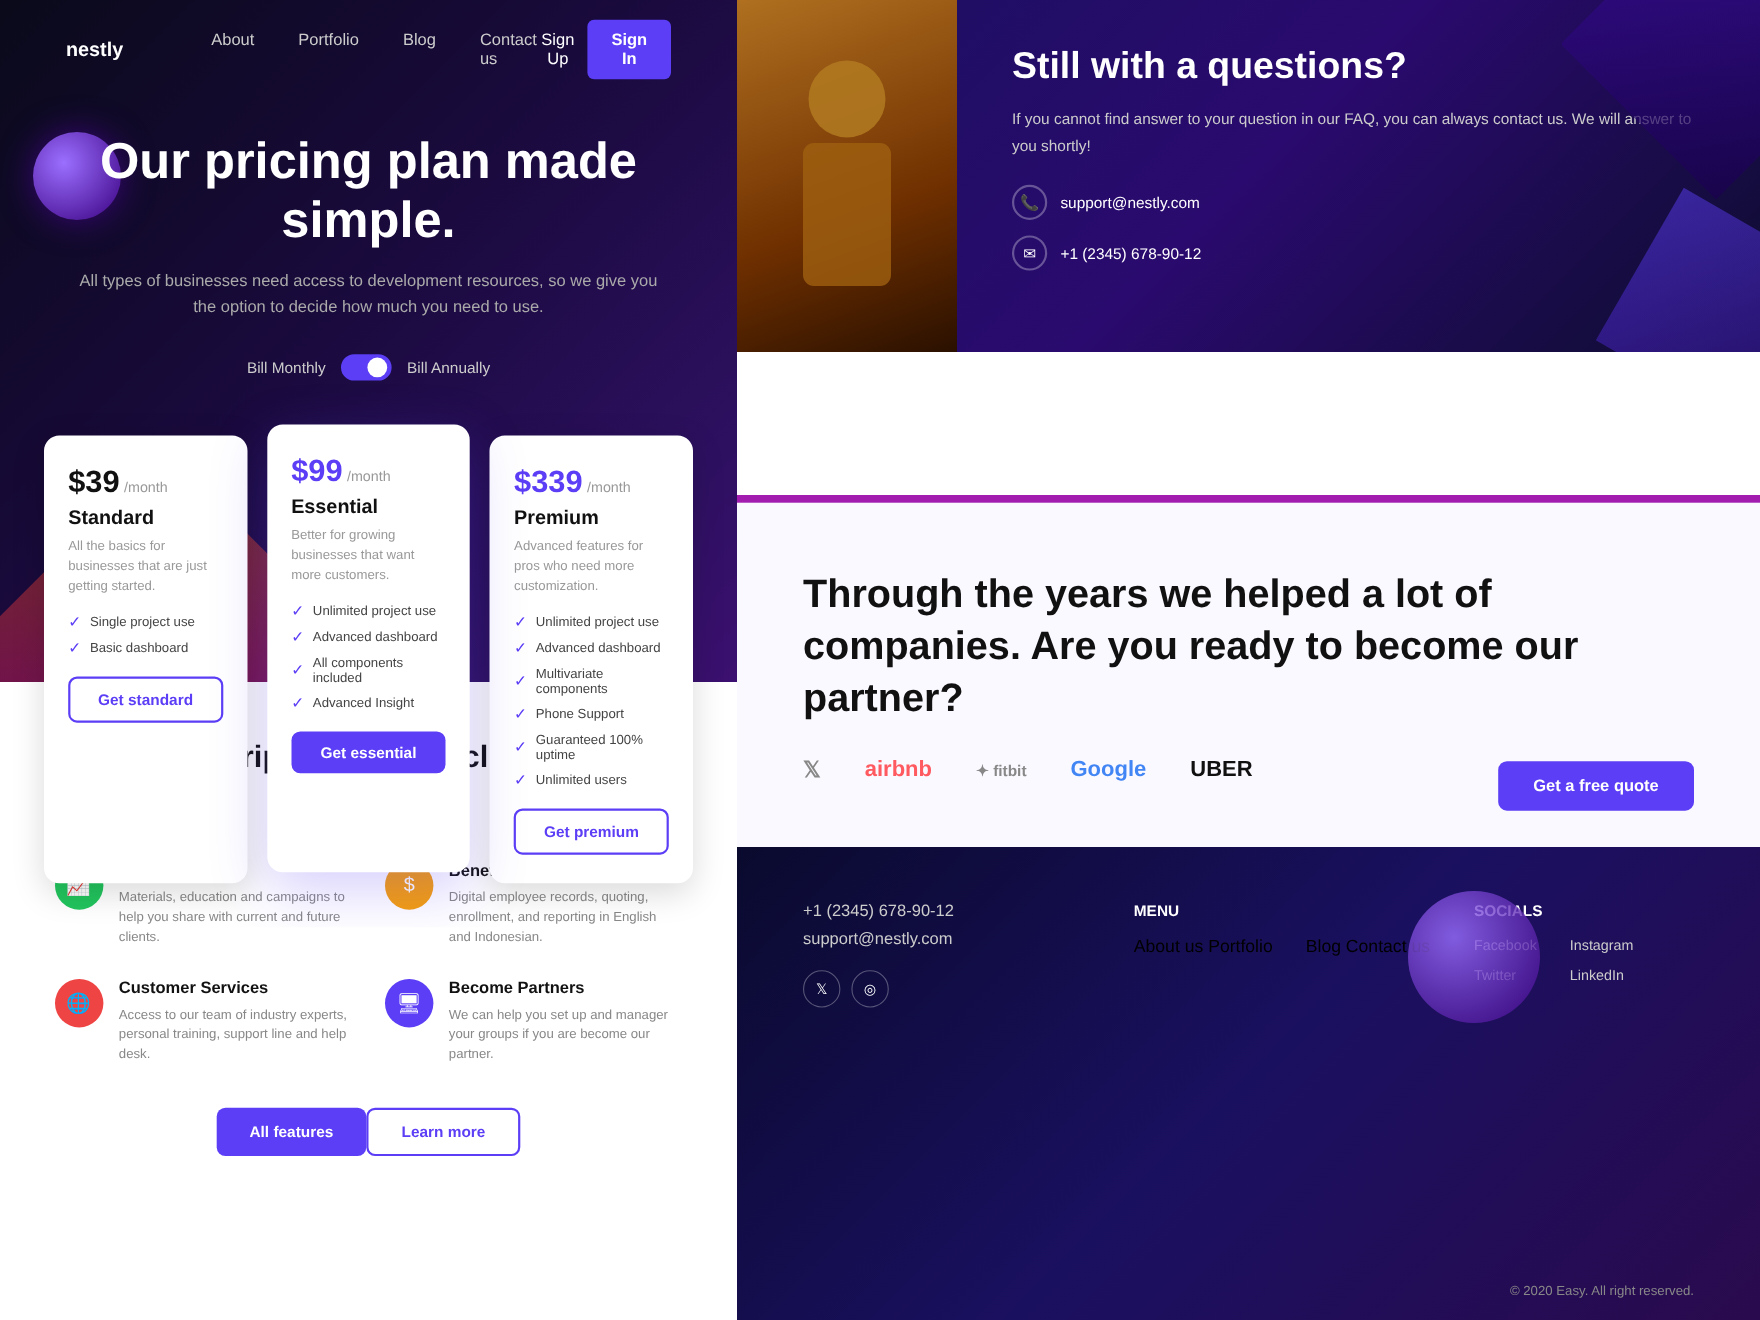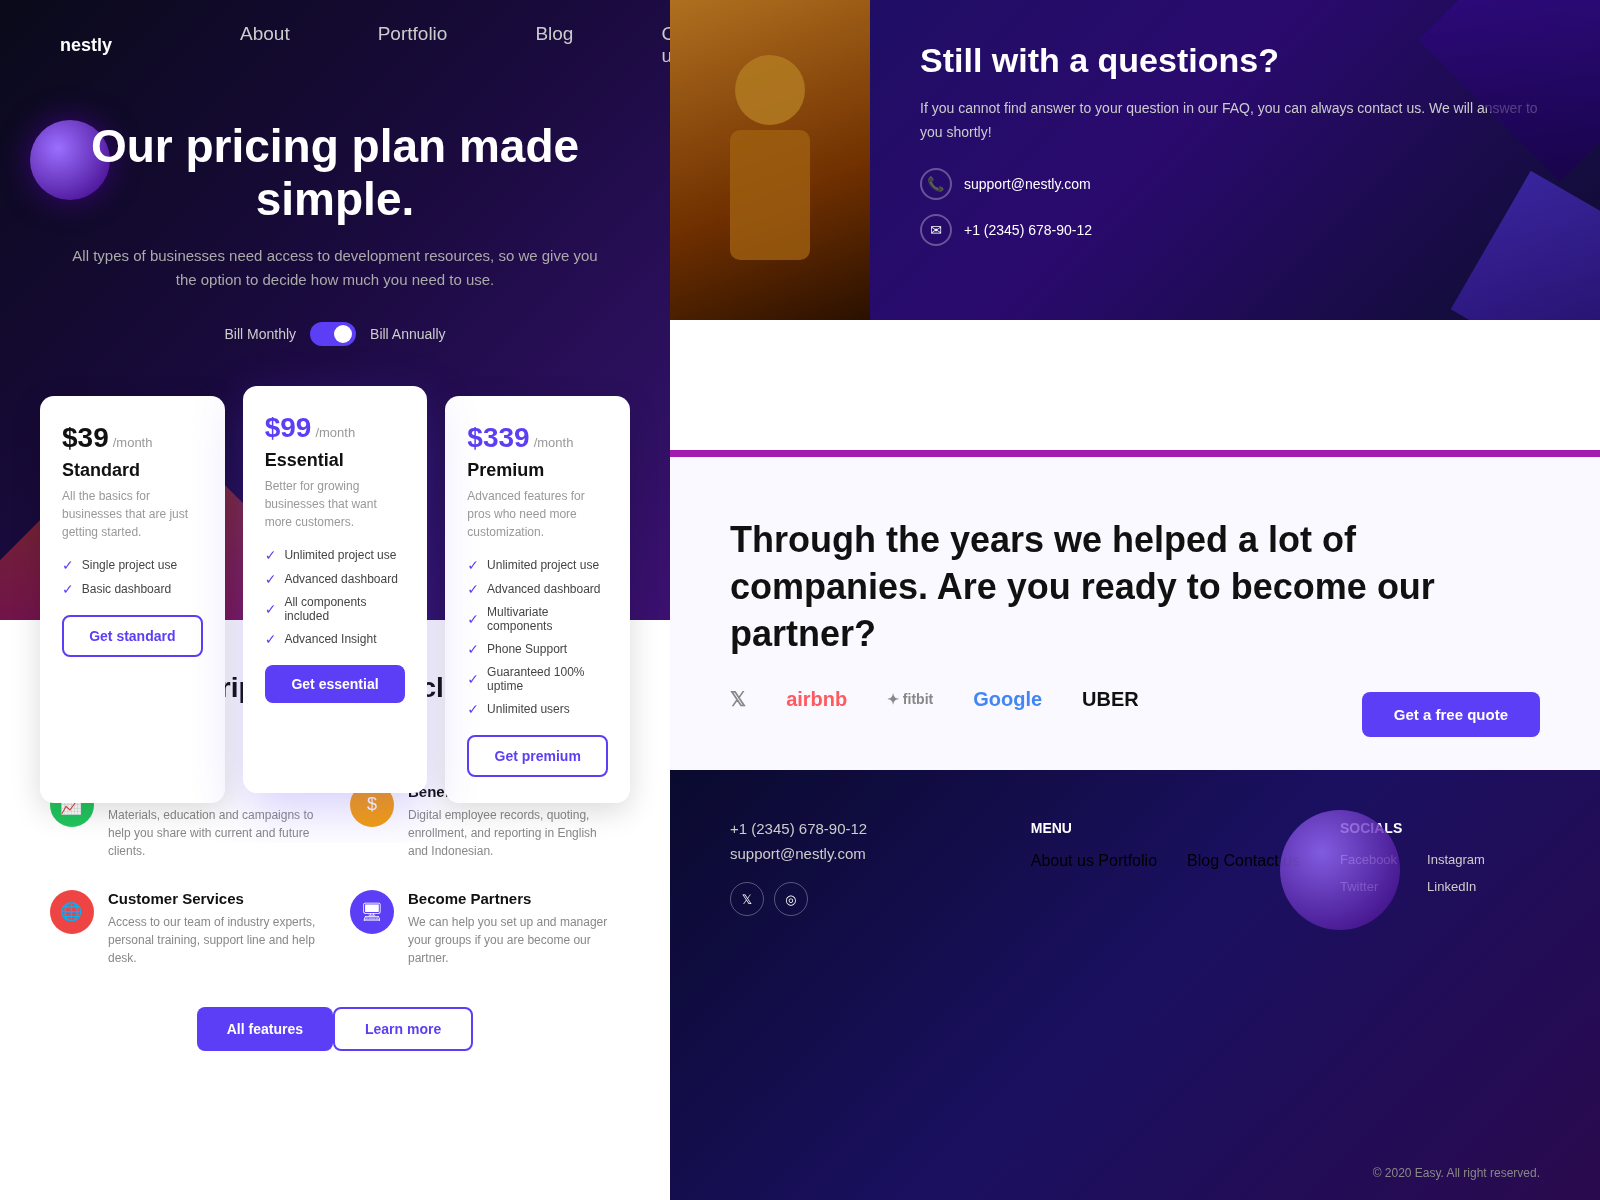--- a/index.html
+++ b/index.html
@@ -10,21 +10,21 @@
       position: absolute;
       top: 0; left: 0; right: 0;
       z-index: 100;
       display: flex;
       align-items: center;
       padding: 18px 60px;
       background: transparent;
     }
     .navbar-logo { color: #fff; font-size: 18px; font-weight: 700; margin-right: 80px; }
     .navbar-links { display: flex; gap: 40px; flex: 1; }
-    .navbar-links a { color: #ccc; font-size: 19px; text-decoration: none; margin-left: 48px; }
+    .navbar-links a { color: #ccc; font-size: 15px; text-decoration: none; }
     .navbar-actions { display: flex; align-items: center; gap: 8px; }
     .btn-signup { color: #fff; background: transparent; border: none; cursor: pointer; font-size: 15px; }
     .btn-signin { background: #5b3ef5; color: #ffffff; border: none; padding: 10px 20px; border-radius: 6px; cursor: pointer; font-size: 15px; font-weight: 600; }
 
     
     .hero {
       width: 670px;
       min-height: 620px;
       background: linear-gradient(135deg, #0a0a1a 0%, #1a0a3e 40%, #2d1060 70%, #4a1080 100%);
       position: relative;

